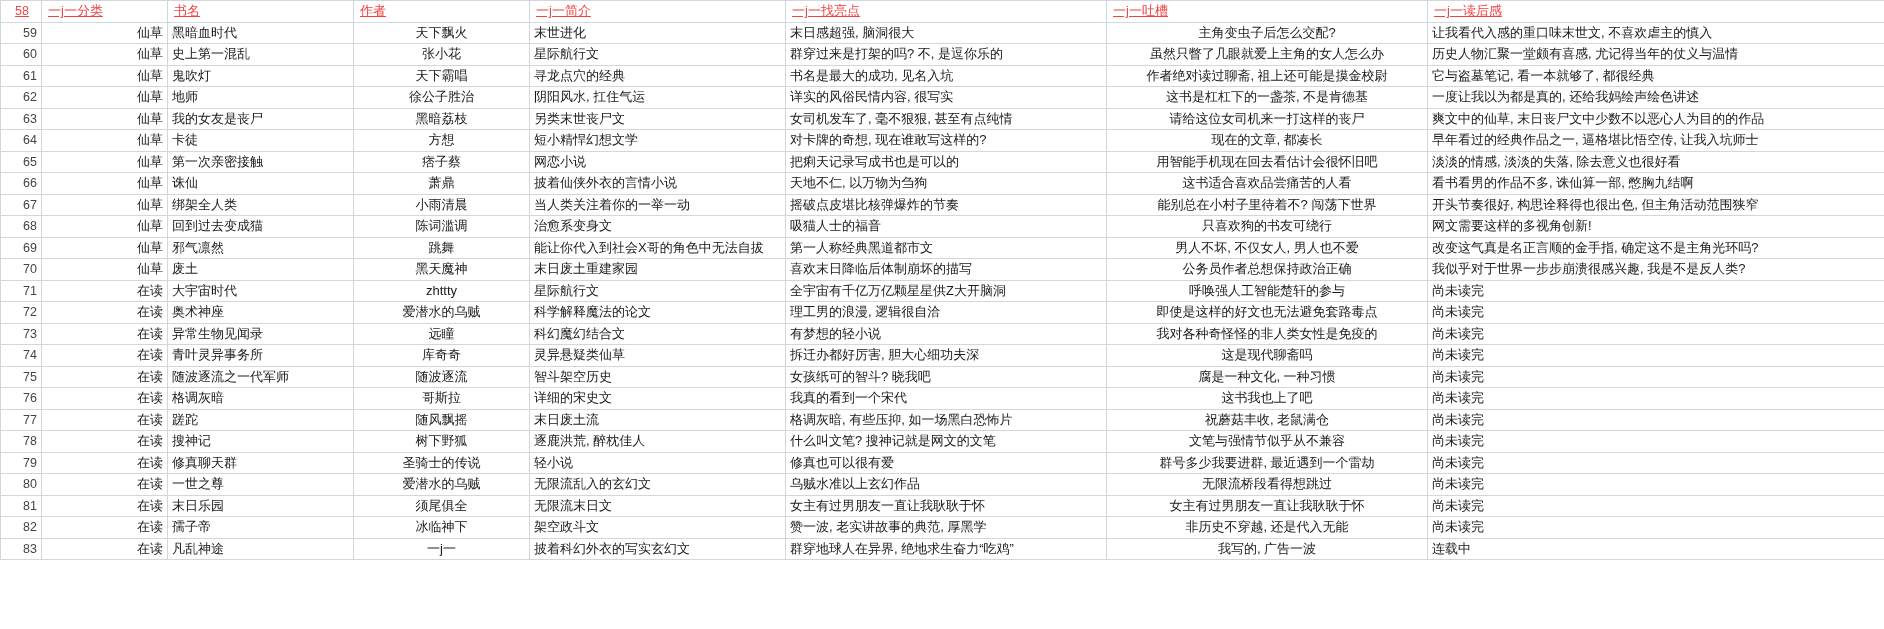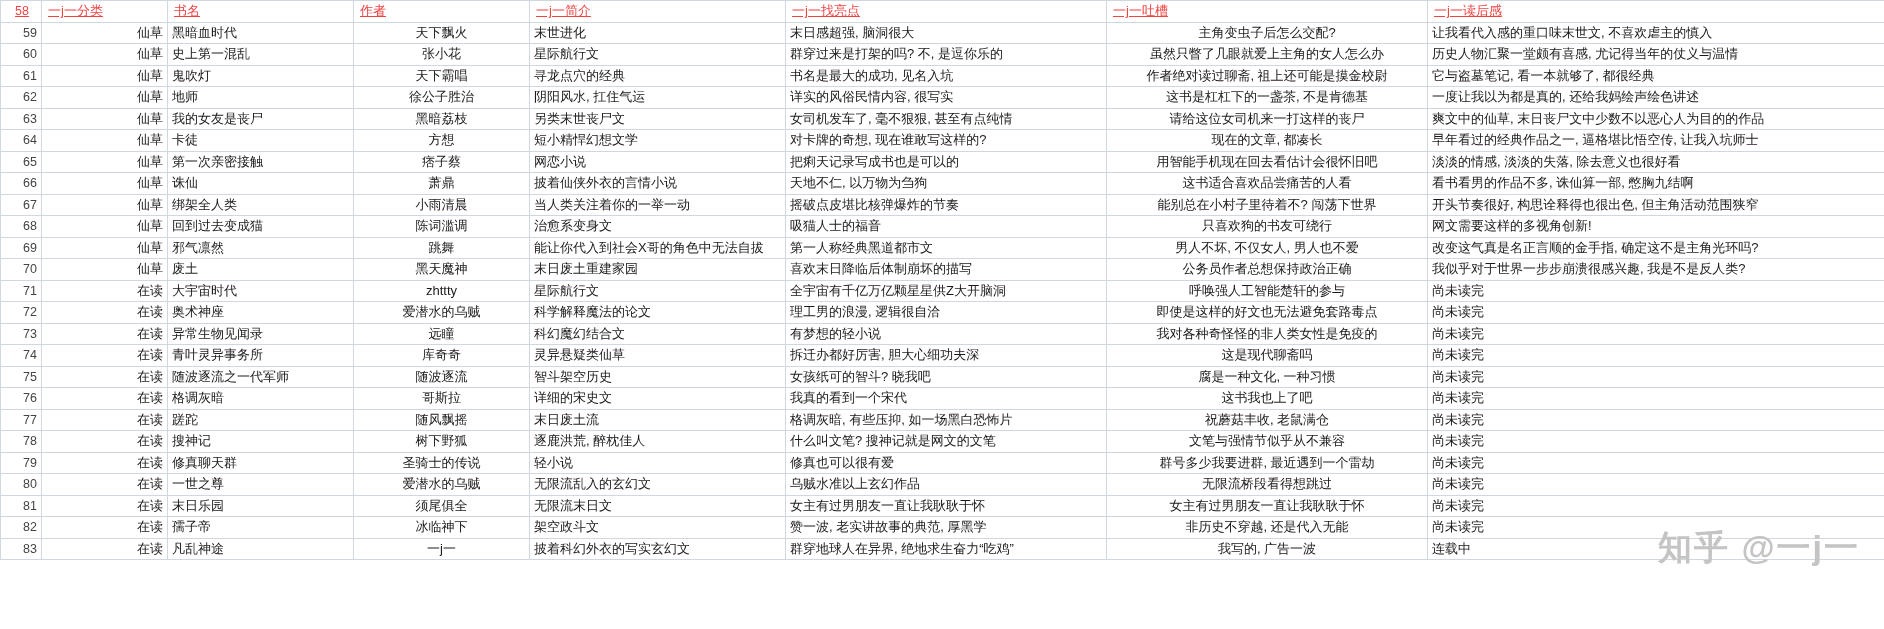--- a/index.html
+++ b/index.html
@@ -378,16 +378,13 @@
           <td class="c-cat">在读</td>
           <td class="c-title">凡乱神途</td>
           <td class="c-author">一j一</td>
           <td class="c-intro">披着科幻外衣的写实玄幻文</td>
           <td class="c-bright">群穿地球人在异界, 绝地求生奋力“吃鸡”</td>
           <td class="c-slot">我写的, 广告一波</td>
           <td class="c-after">连载中</td>
         </tr>
       </tbody>
   </table>
-  <div class="watermark">
-    <span class="logo">知乎 @一j一</span>
-  </div>
 </div>
 
 </body></html>

